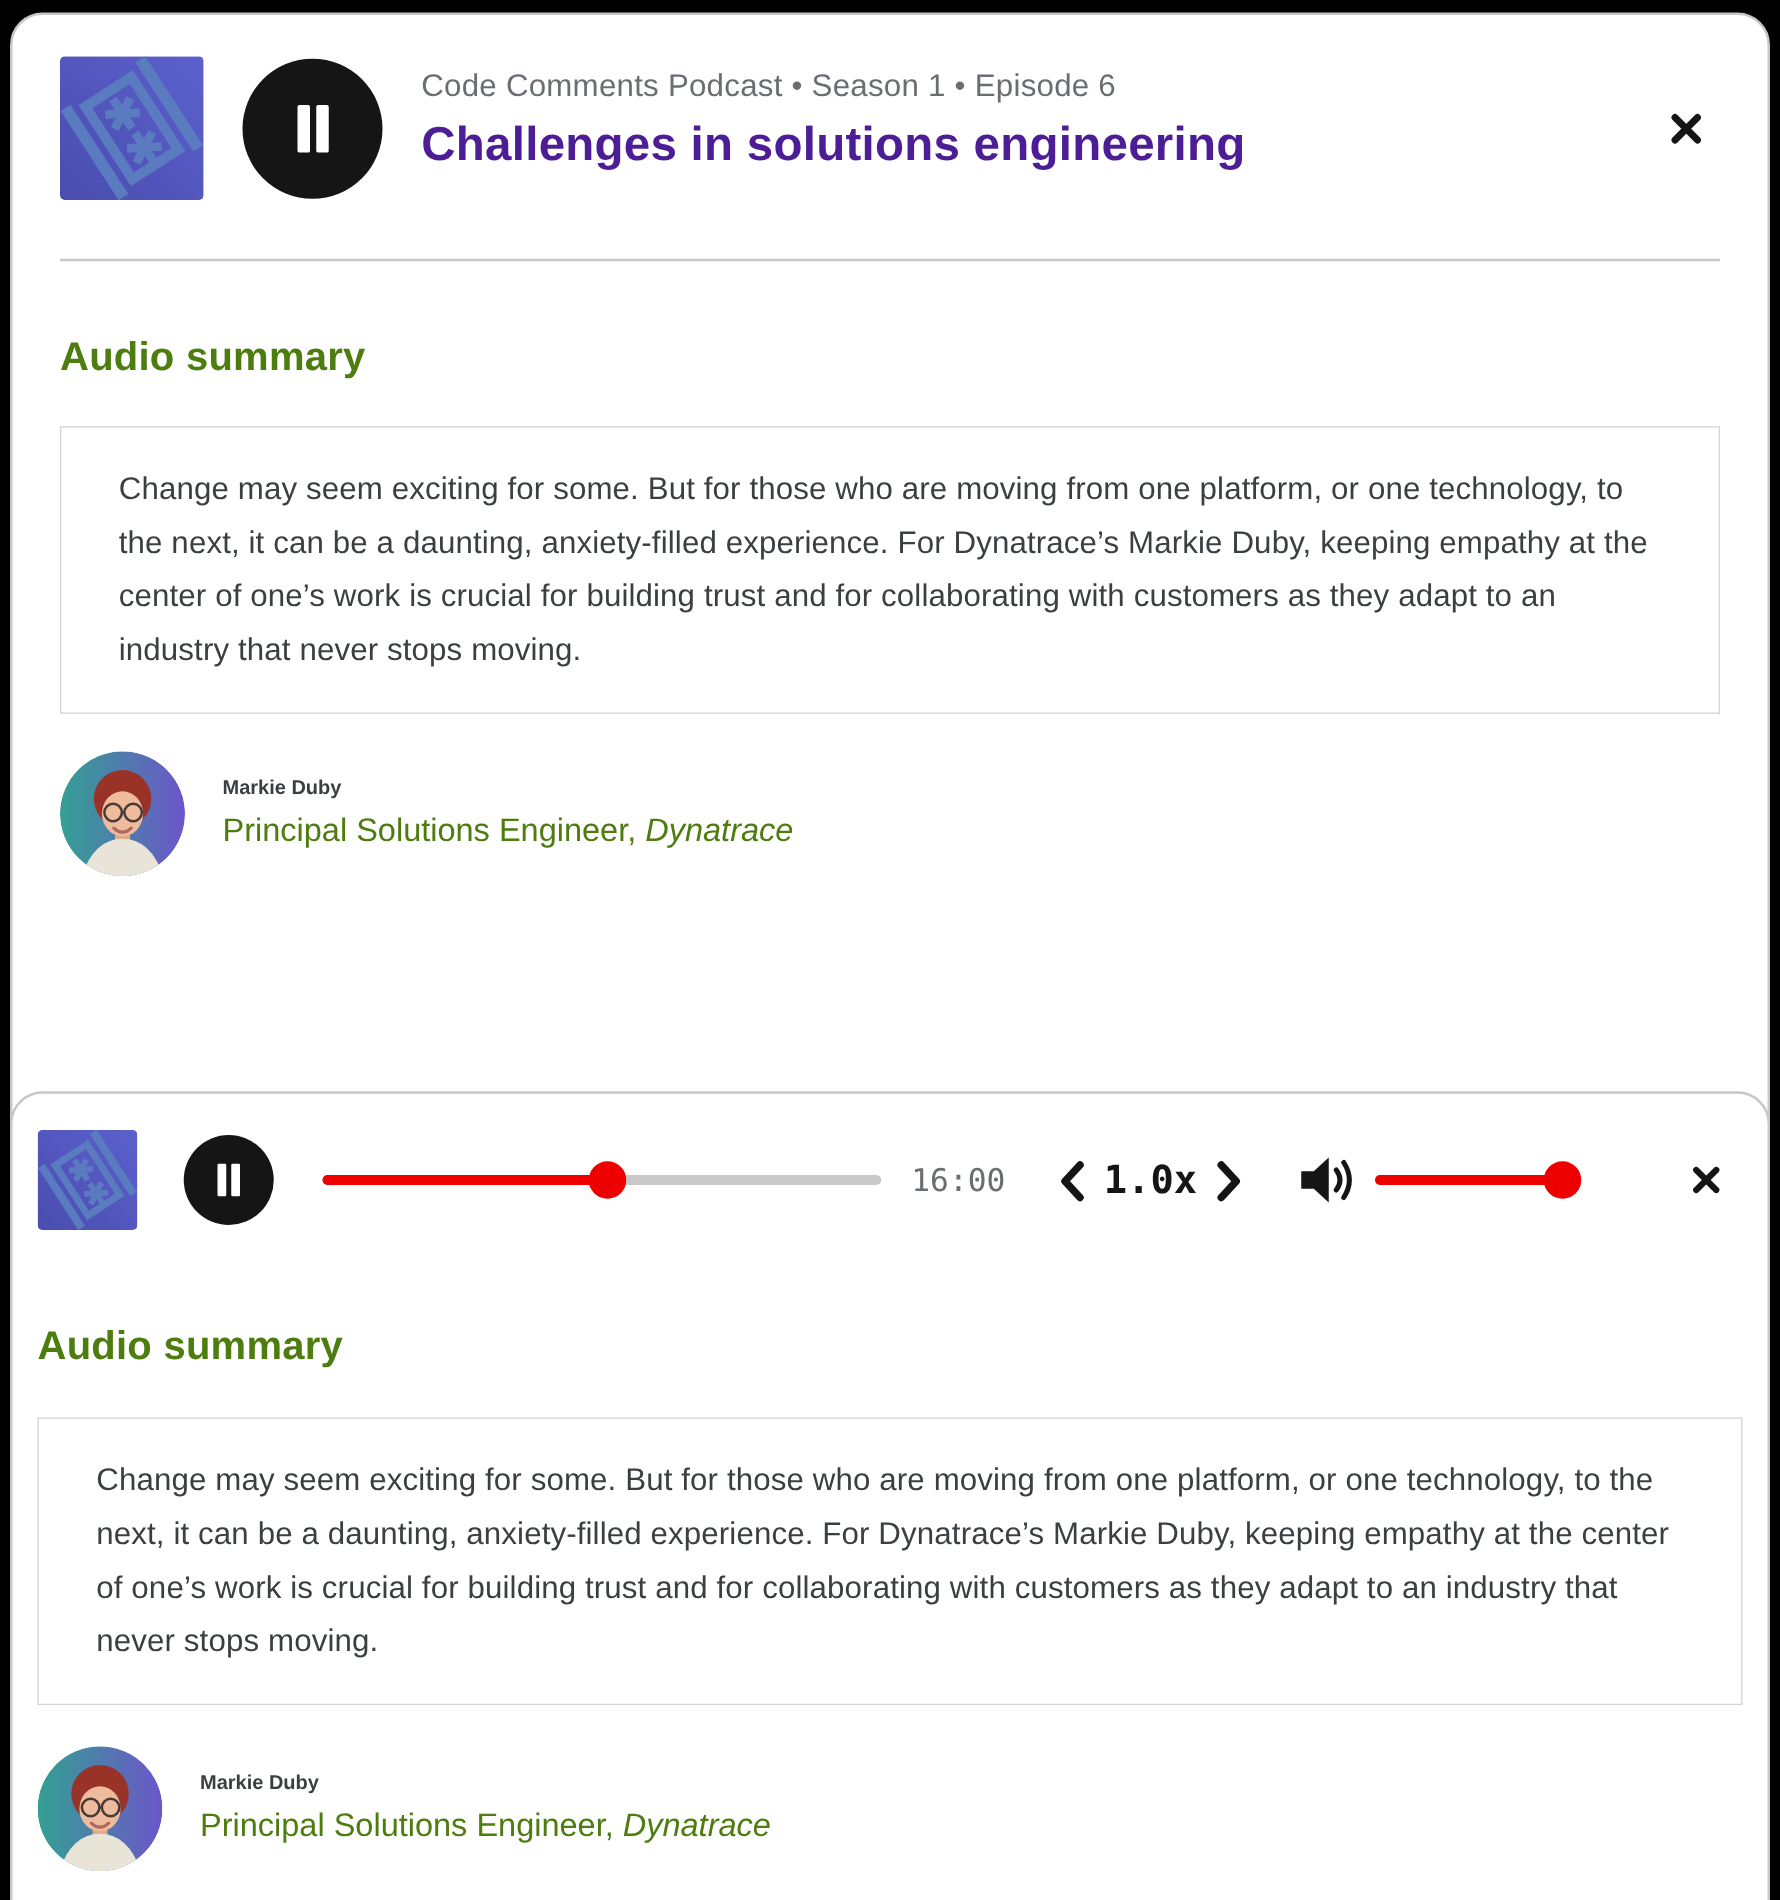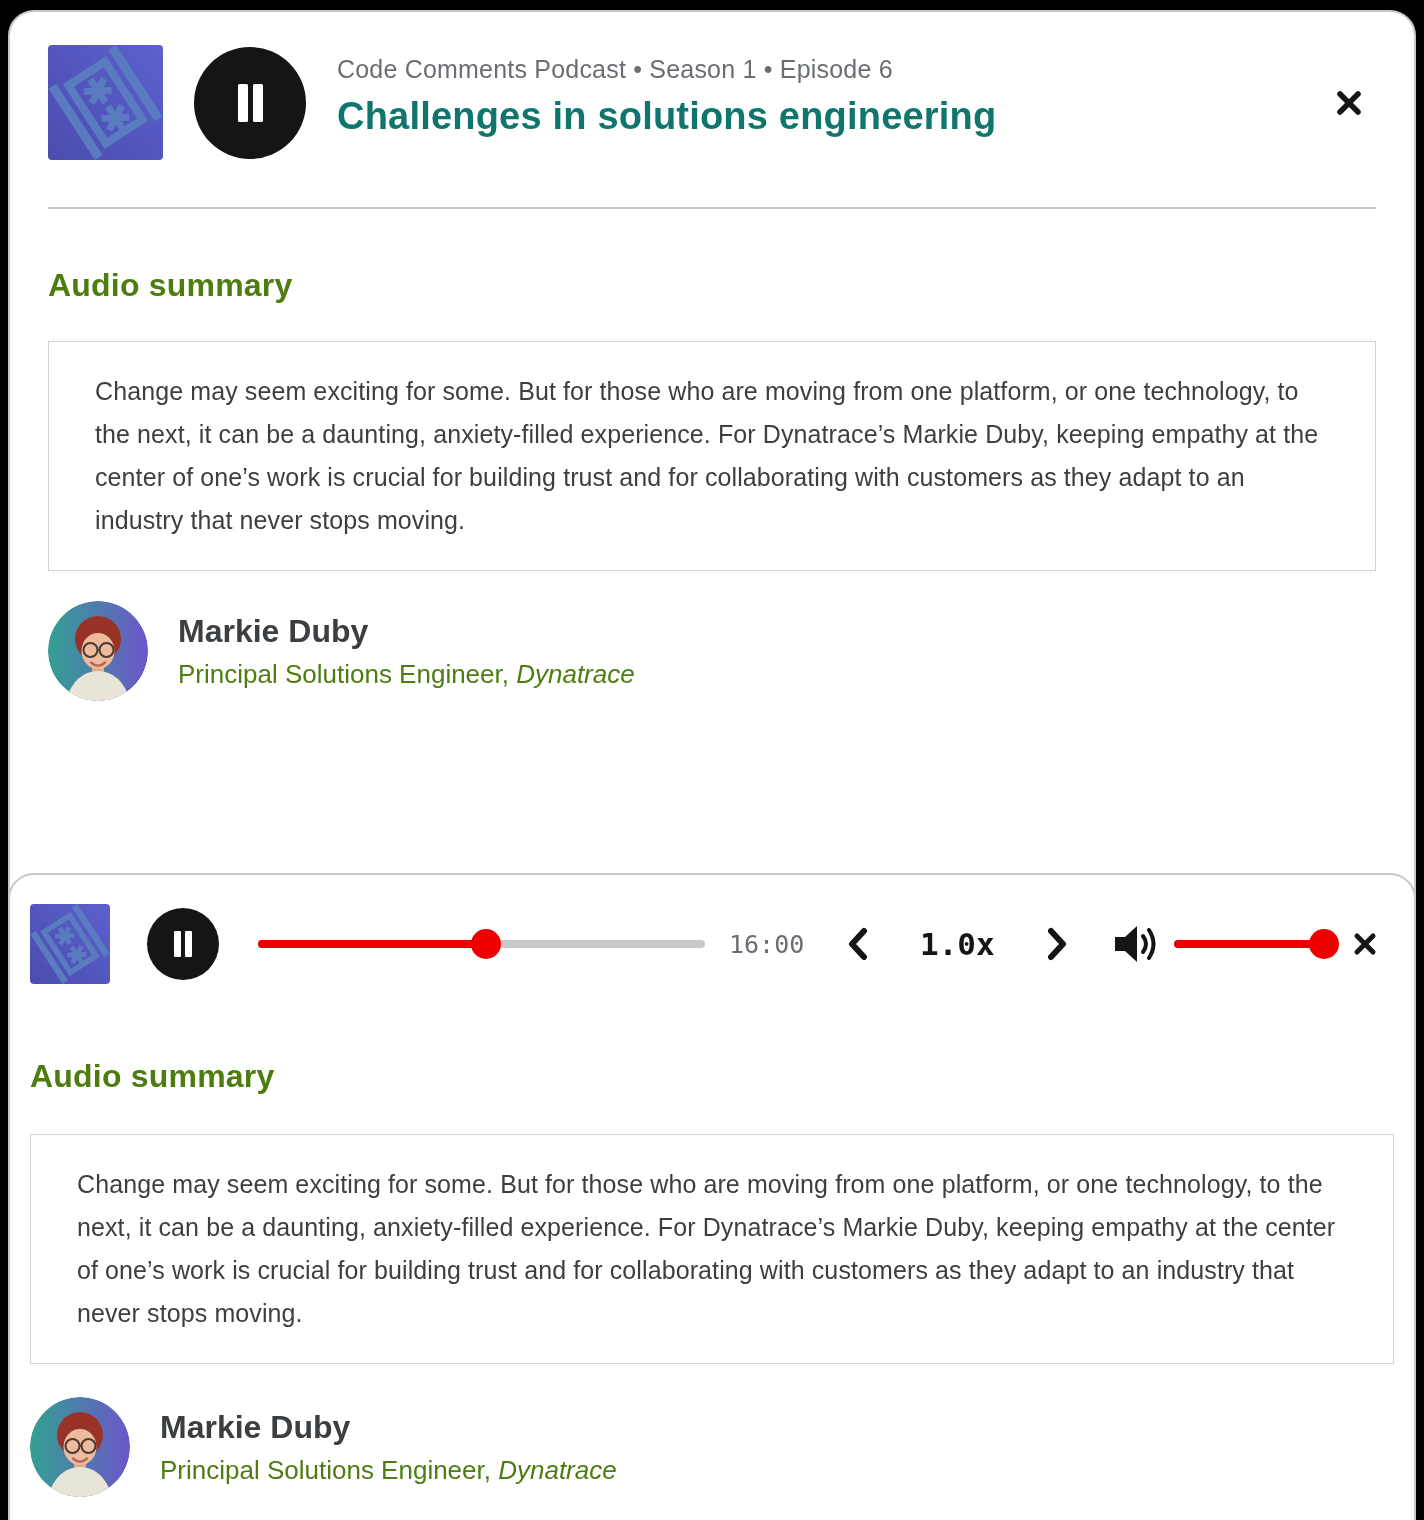--- a/index.html
+++ b/index.html
@@ -20,38 +20,38 @@
   .exp-header{display:flex;align-items:flex-start;margin-top:33px;}
   .artwork{width:115px;height:115px;border-radius:4px;overflow:hidden;flex:0 0 auto;}
   .artwork svg{display:block;width:100%;height:100%;}
   .pause-btn{
     width:112px;height:112px;border-radius:50%;background:#151515;border:none;
     display:flex;align-items:center;justify-content:center;cursor:pointer;
     margin-left:31px;margin-top:2px;flex:0 0 auto;padding:0;
   }
   .exp-titleblock{margin-left:31px;padding-top:10px;min-width:0;}
   .eyebrow{font-size:25px;color:#6a6e73;letter-spacing:.2px;}
-  .episode-title{font-size:38px;font-weight:600;color:#0f766e;margin-top:11px;letter-spacing:.2px;}
+  .episode-title{font-size:38px;font-weight:600;color:#4c1d95;margin-top:11px;letter-spacing:.2px;}
   .close-btn{
     margin-left:auto;margin-right:11px;margin-top:42px;background:none;border:none;
     padding:0;cursor:pointer;width:32px;height:32px;flex:0 0 auto;
   }
   .divider{height:2px;background:#c8c8c8;margin-top:47px;}
 
   .section-heading{font-size:32px;font-weight:600;color:#4d7c0f;letter-spacing:.2px;}
   .exp-heading{margin-top:58px;}
   .summary-box{
     border:1px solid #d2d2d2;margin-top:37px;padding:28px 46px;
     font-size:25px;line-height:43px;color:#3c3f42;letter-spacing:.1px;
   }
   .author-row{display:flex;align-items:center;margin-top:30px;}
   .avatar{width:100px;height:100px;border-radius:50%;overflow:hidden;flex:0 0 auto;}
   .avatar svg{display:block;width:100%;height:100%;}
   .author-text{margin-left:30px;}
-  .author-name{font-size:32px;font-weight:600;color:#3c3f42;}
+  .author-name{font-size:16px;font-weight:600;color:#3c3f42;}
   .author-role{font-size:26px;color:#4d7c0f;margin-top:9px;}
   .author-role .company{font-style:italic;}
 
   
   .player-row{display:flex;align-items:center;margin-top:28px;height:82px;}
   .artwork-sm{width:80px;height:80px;border-radius:4px;overflow:hidden;flex:0 0 auto;}
   .artwork-sm svg{display:block;width:100%;height:100%;}
   .pause-btn-sm{
     width:72px;height:72px;border-radius:50%;background:#151515;border:none;
     display:flex;align-items:center;justify-content:center;cursor:pointer;
@@ -66,21 +66,21 @@
   }
   .slider .knob{
     position:absolute;top:1px;width:30px;height:30px;border-radius:50%;background:#ee0000;
   }
   .progress-slider{width:447px;margin-left:39px;}
   .volume-slider{width:150px;margin-left:14px;}
   .time-label{
     margin-left:24px;width:78px;font-family:"DejaVu Sans Mono", monospace;
     font-size:25px;color:#6a6e73;flex:0 0 auto;
   }
-  .rate-group{display:flex;align-items:center;margin-left:40px;flex:0 0 auto;gap:37px;}
+  .rate-group{display:flex;align-items:flex-end;margin-left:40px;flex:0 0 auto;}
   .rate-chevron{background:none;border:none;padding:0;cursor:pointer;width:22px;height:34px;}
   .rate-label{
     font-family:"DejaVu Sans Mono", monospace;font-size:31px;font-weight:600;
     color:#151515;margin:0 14px;
   }
   .volume-icon-btn{background:none;border:none;padding:0;cursor:pointer;margin-left:44px;width:48px;height:42px;flex:0 0 auto;}
   .close-btn-sm{
     margin-left:auto;margin-right:13px;background:none;border:none;padding:0;cursor:pointer;
     width:32px;height:32px;flex:0 0 auto;
   }

